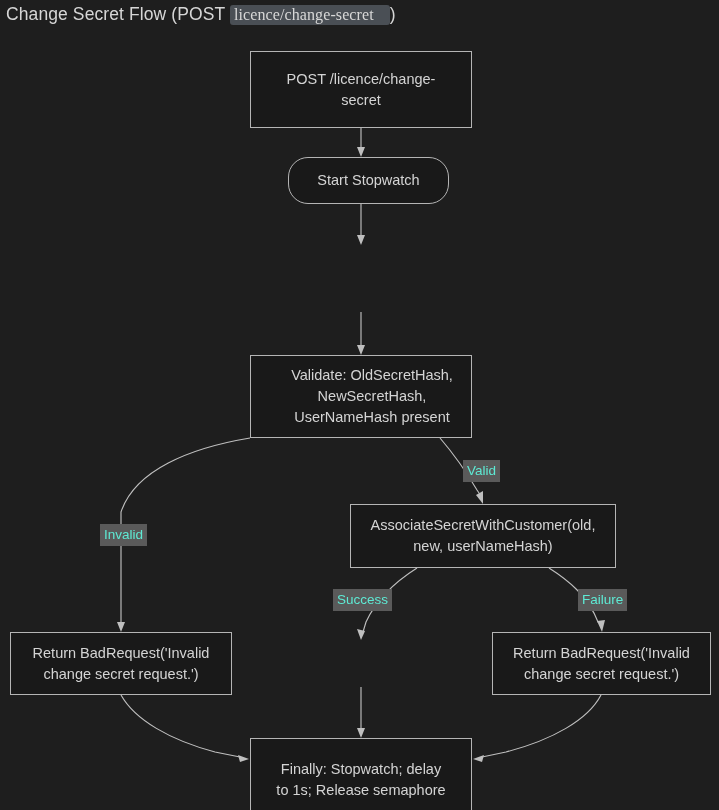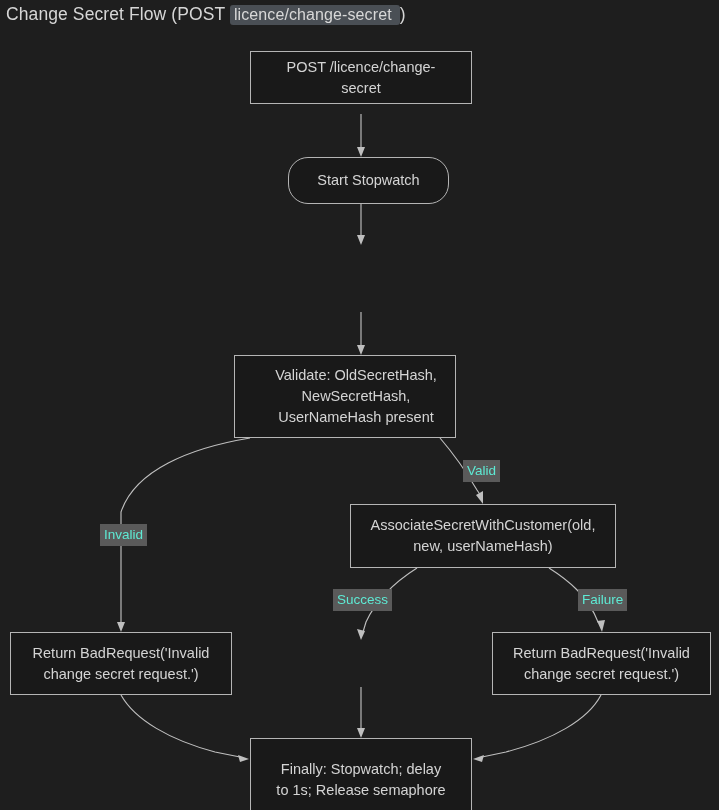--- a/index.html
+++ b/index.html
@@ -21,26 +21,26 @@
   #diagram-title {
     position: absolute;
     left: 6px;
     top: 4px;
     font-size: 17.5px;
     color: #d6d6d6;
     white-space: nowrap;
     letter-spacing: 0.1px;
   }
   #diagram-title .code {
-    font-family: Liberation Sans, sans-serif;
+    font-family: Liberation Serif, serif;
     font-size: 16px;
     background: #4a4f55;
     color: #d8d8d8;
     border-radius: 3px;
-    padding: 1px 8px 2px 4px;
+    padding: 1px 16px 2px 4px;
   }
 
   
   #edges {
     position: absolute;
     left: 0;
     top: 0;
     width: 719px;
     height: 810px;
   }
@@ -135,27 +135,27 @@
       <line x1="361" y1="687" x2="361" y2="730"></line>
       <polygon points="361,738 357,728 365,728"></polygon>
     </g>
 
     <g>
       <path d="M 601,695 C 588,720 552,740 506,752 L 482,757"></path>
       <polygon points="473,759 484,755 482,762"></polygon>
     </g>
   </svg>
 
-  <div class="node" style="left:250px; top:51px; width:222px; height:53px;">POST /licence/change-
+  <div class="node" style="left:250px; top:51px; width:222px; height:77px;">POST /licence/change-
 secret</div>
 
   <div class="node" style="left:288px; top:157px; width:161px; height:47px;border-radius:20px;">Start Stopwatch</div>
 
 
-  <div class="node" style="left:234px; top:355px; width:222px; height:83px;padding-left:28px;">Validate: OldSecretHash,
+  <div class="node" style="left:250px; top:355px; width:222px; height:83px;padding-left:28px;">Validate: OldSecretHash,
 NewSecretHash,
 UserNameHash present</div>
 
   <div class="node" style="left:350px; top:504px; width:266px; height:64px;">AssociateSecretWithCustomer(old,
 new, userNameHash)</div>
 
   <div class="node" style="left:10px; top:632px; width:222px; height:63px;">Return BadRequest('Invalid
 change secret request.')</div>
 
 

